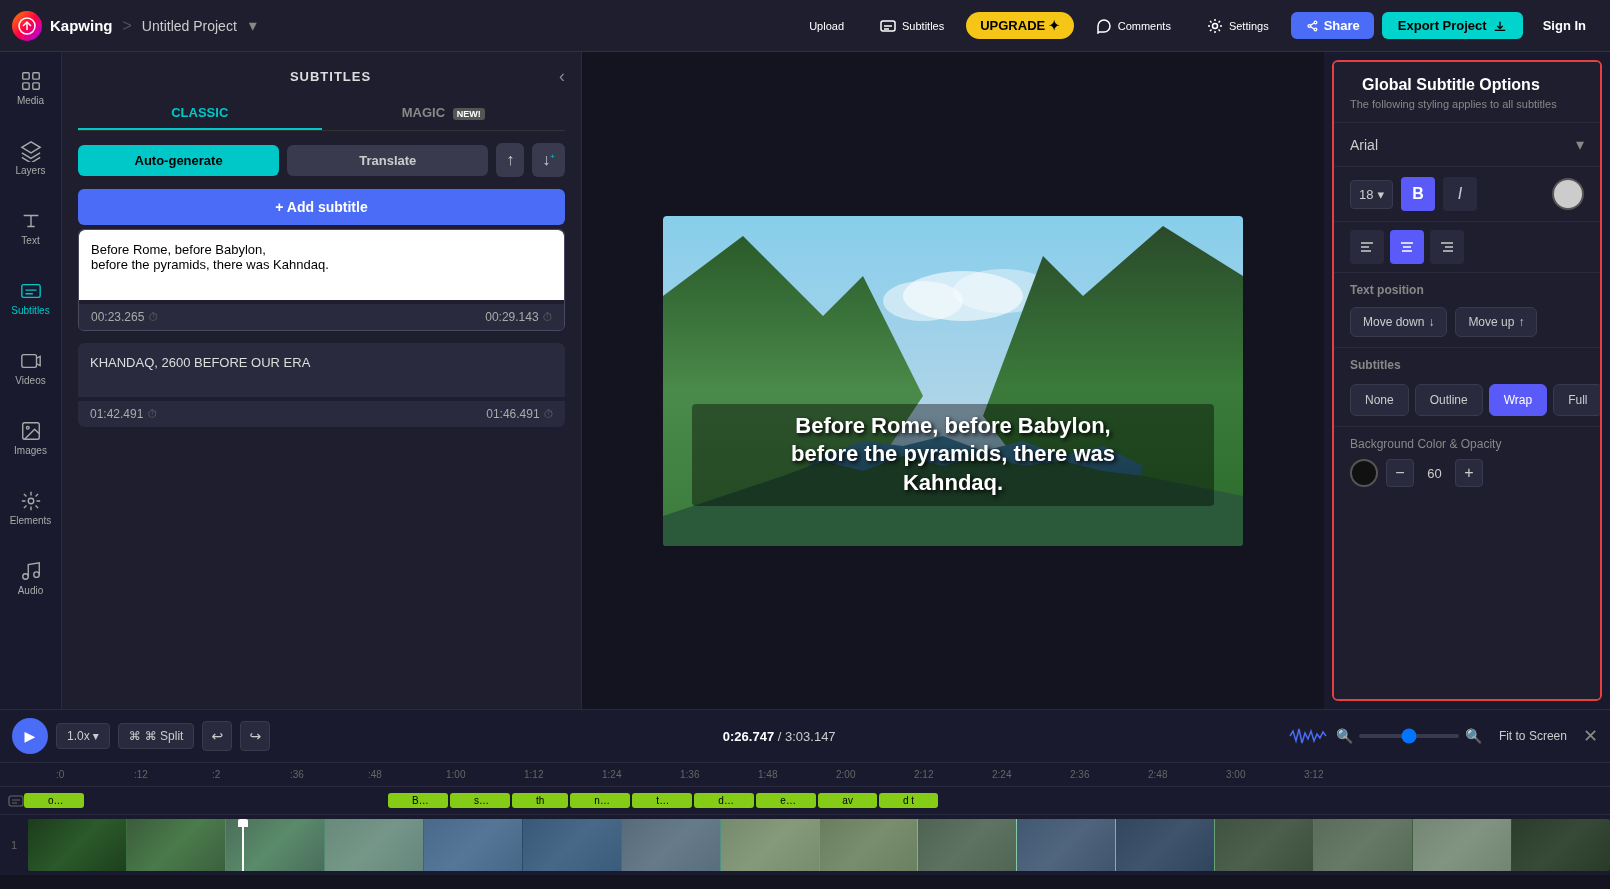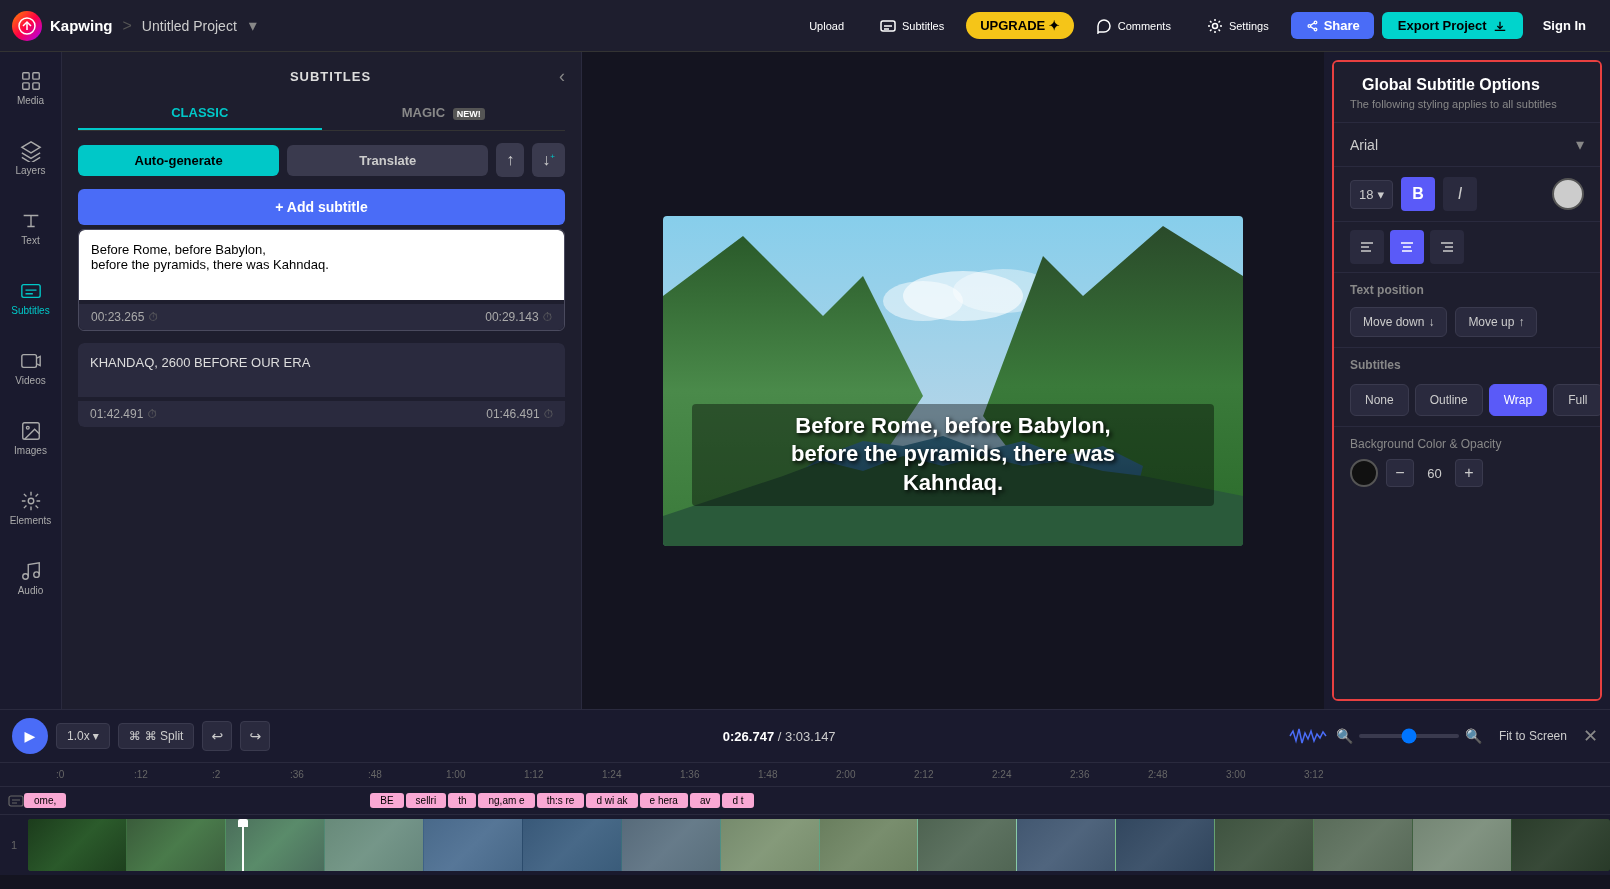--- a/index.html
+++ b/index.html
@@ -100,21 +100,21 @@
     .zoom-icon { color: #888; font-size: 14px; }
     .zoom-slider { width: 100px; appearance: none; height: 4px; background: #3a3a4e; border-radius: 2px; outline: none; }
     .btn-fit { background: transparent; border: none; color: #ccc; font-size: 12px; cursor: pointer; padding: 4px 8px; }
     .btn-close-timeline { background: transparent; border: none; color: #888; font-size: 18px; cursor: pointer; }
 
     .timeline-ruler { height: 24px; background: #1a1a2e; border-bottom: 1px solid #2a2a3e; display: flex; align-items: center; overflow: hidden; position: relative; }
     .ruler-marks { display: flex; gap: 0; padding-left: 28px; flex: 1; }
     .ruler-mark { font-size: 10px; color: #666; min-width: 78px; }
     .subtitle-track { height: 28px; background: #1a1a2e; border-bottom: 1px solid #2a2a3e; display: flex; align-items: center; padding-left: 8px; position: relative; }
     .subtitle-chips { display: flex; gap: 2px; overflow: hidden; flex: 1; }
-    .subtitle-chip { background: #f9a8d4; color: #000; font-size: 10px; padding: 2px 10px; border-radius: 3px; white-space: nowrap; max-width: 60px; overflow: hidden; text-overflow: ellipsis; }
+    .subtitle-chip { background: #84cc16; color: #000; font-size: 10px; padding: 2px 24px; border-radius: 3px; white-space: nowrap; max-width: 60px; overflow: hidden; text-overflow: ellipsis; }
     .video-track-row { height: 60px; background: #1a1a2e; display: flex; align-items: center; }
     .track-number { width: 28px; color: #666; font-size: 11px; text-align: center; flex-shrink: 0; }
     .video-filmstrip { flex: 1; height: 52px; background: linear-gradient(90deg, #2a4a2a, #3a6a3a, #4a8a5a, #5a9a6a, #4a7a7a, #3a5a8a, #2a4a6a, #3a6a7a, #4a8a8a, #5a9a7a, #6aaa8a, #7abb9a, #8accaa, #7abb8a, #6aaa7a, #5a8a5a, #4a6a4a, #3a5a3a, #2a4a2a, #1a3a1a); border-radius: 3px; position: relative; }
 
     
     ::-webkit-scrollbar { width: 6px; height: 6px; }
     ::-webkit-scrollbar-track { background: #1a1a2e; }
     ::-webkit-scrollbar-thumb { background: #3a3a4e; border-radius: 3px; }
 
     .mountain-svg { position: absolute; top: 0; left: 0; width: 100%; height: 100%; }

